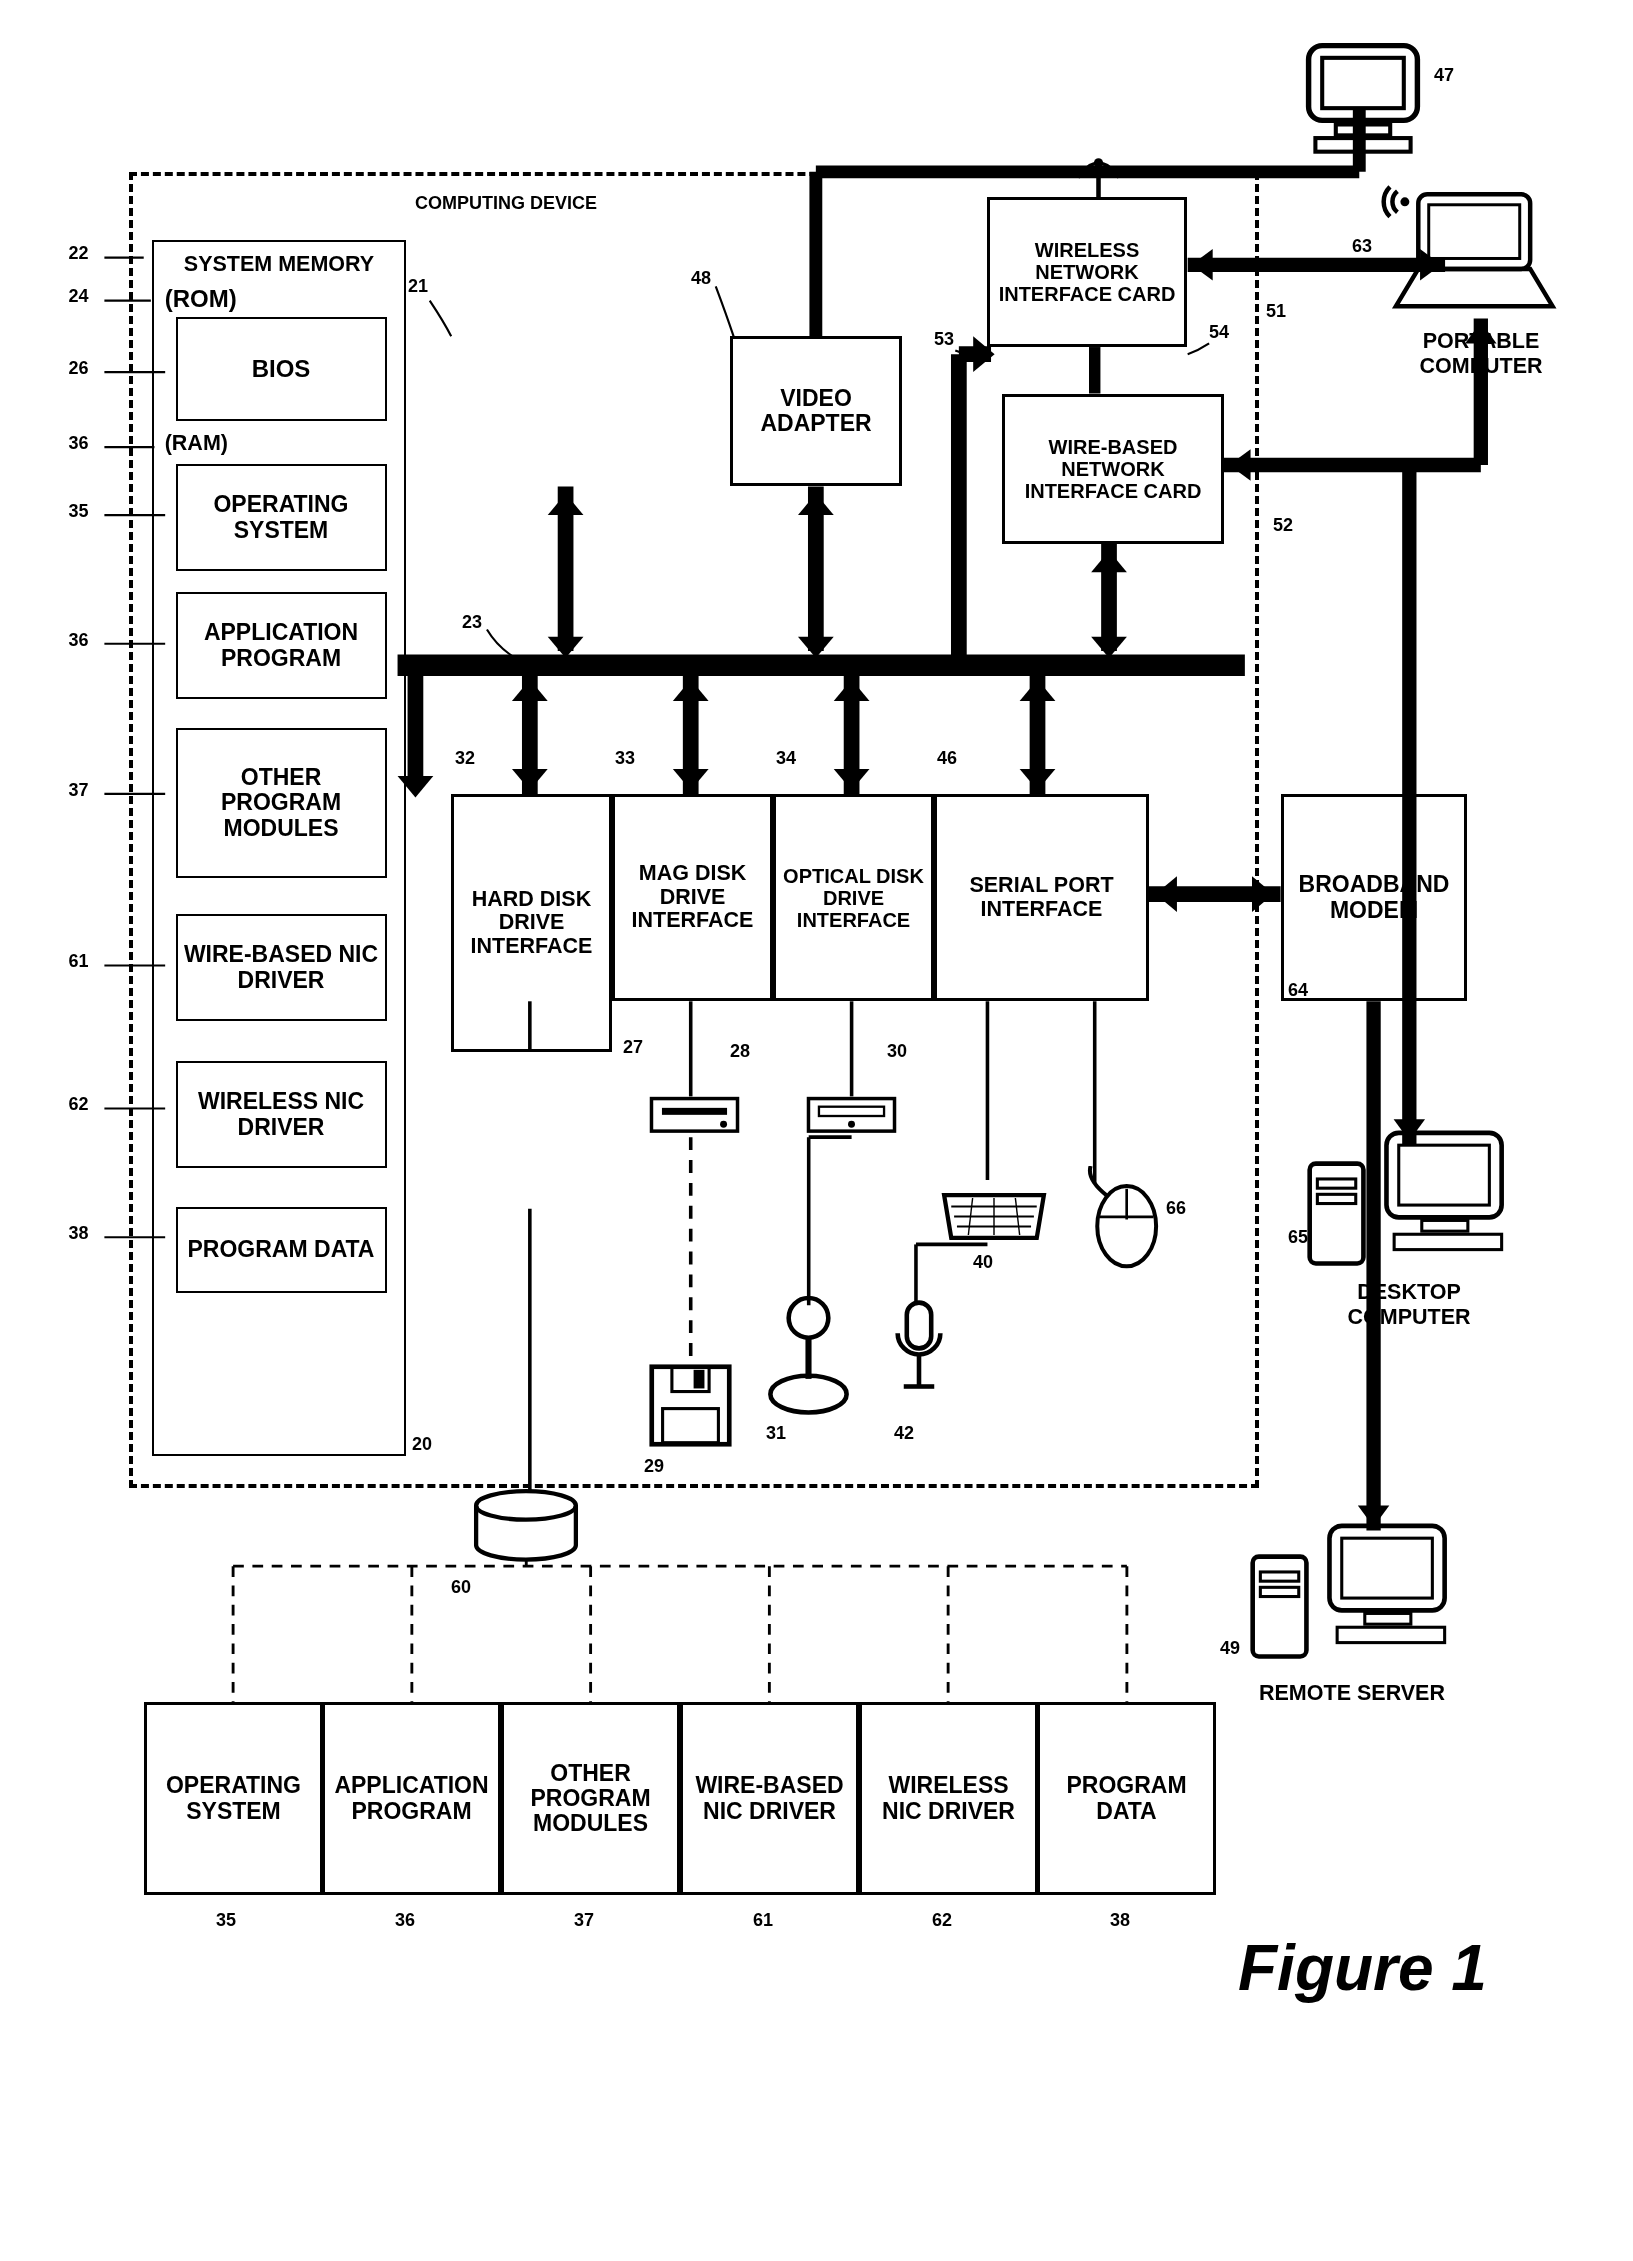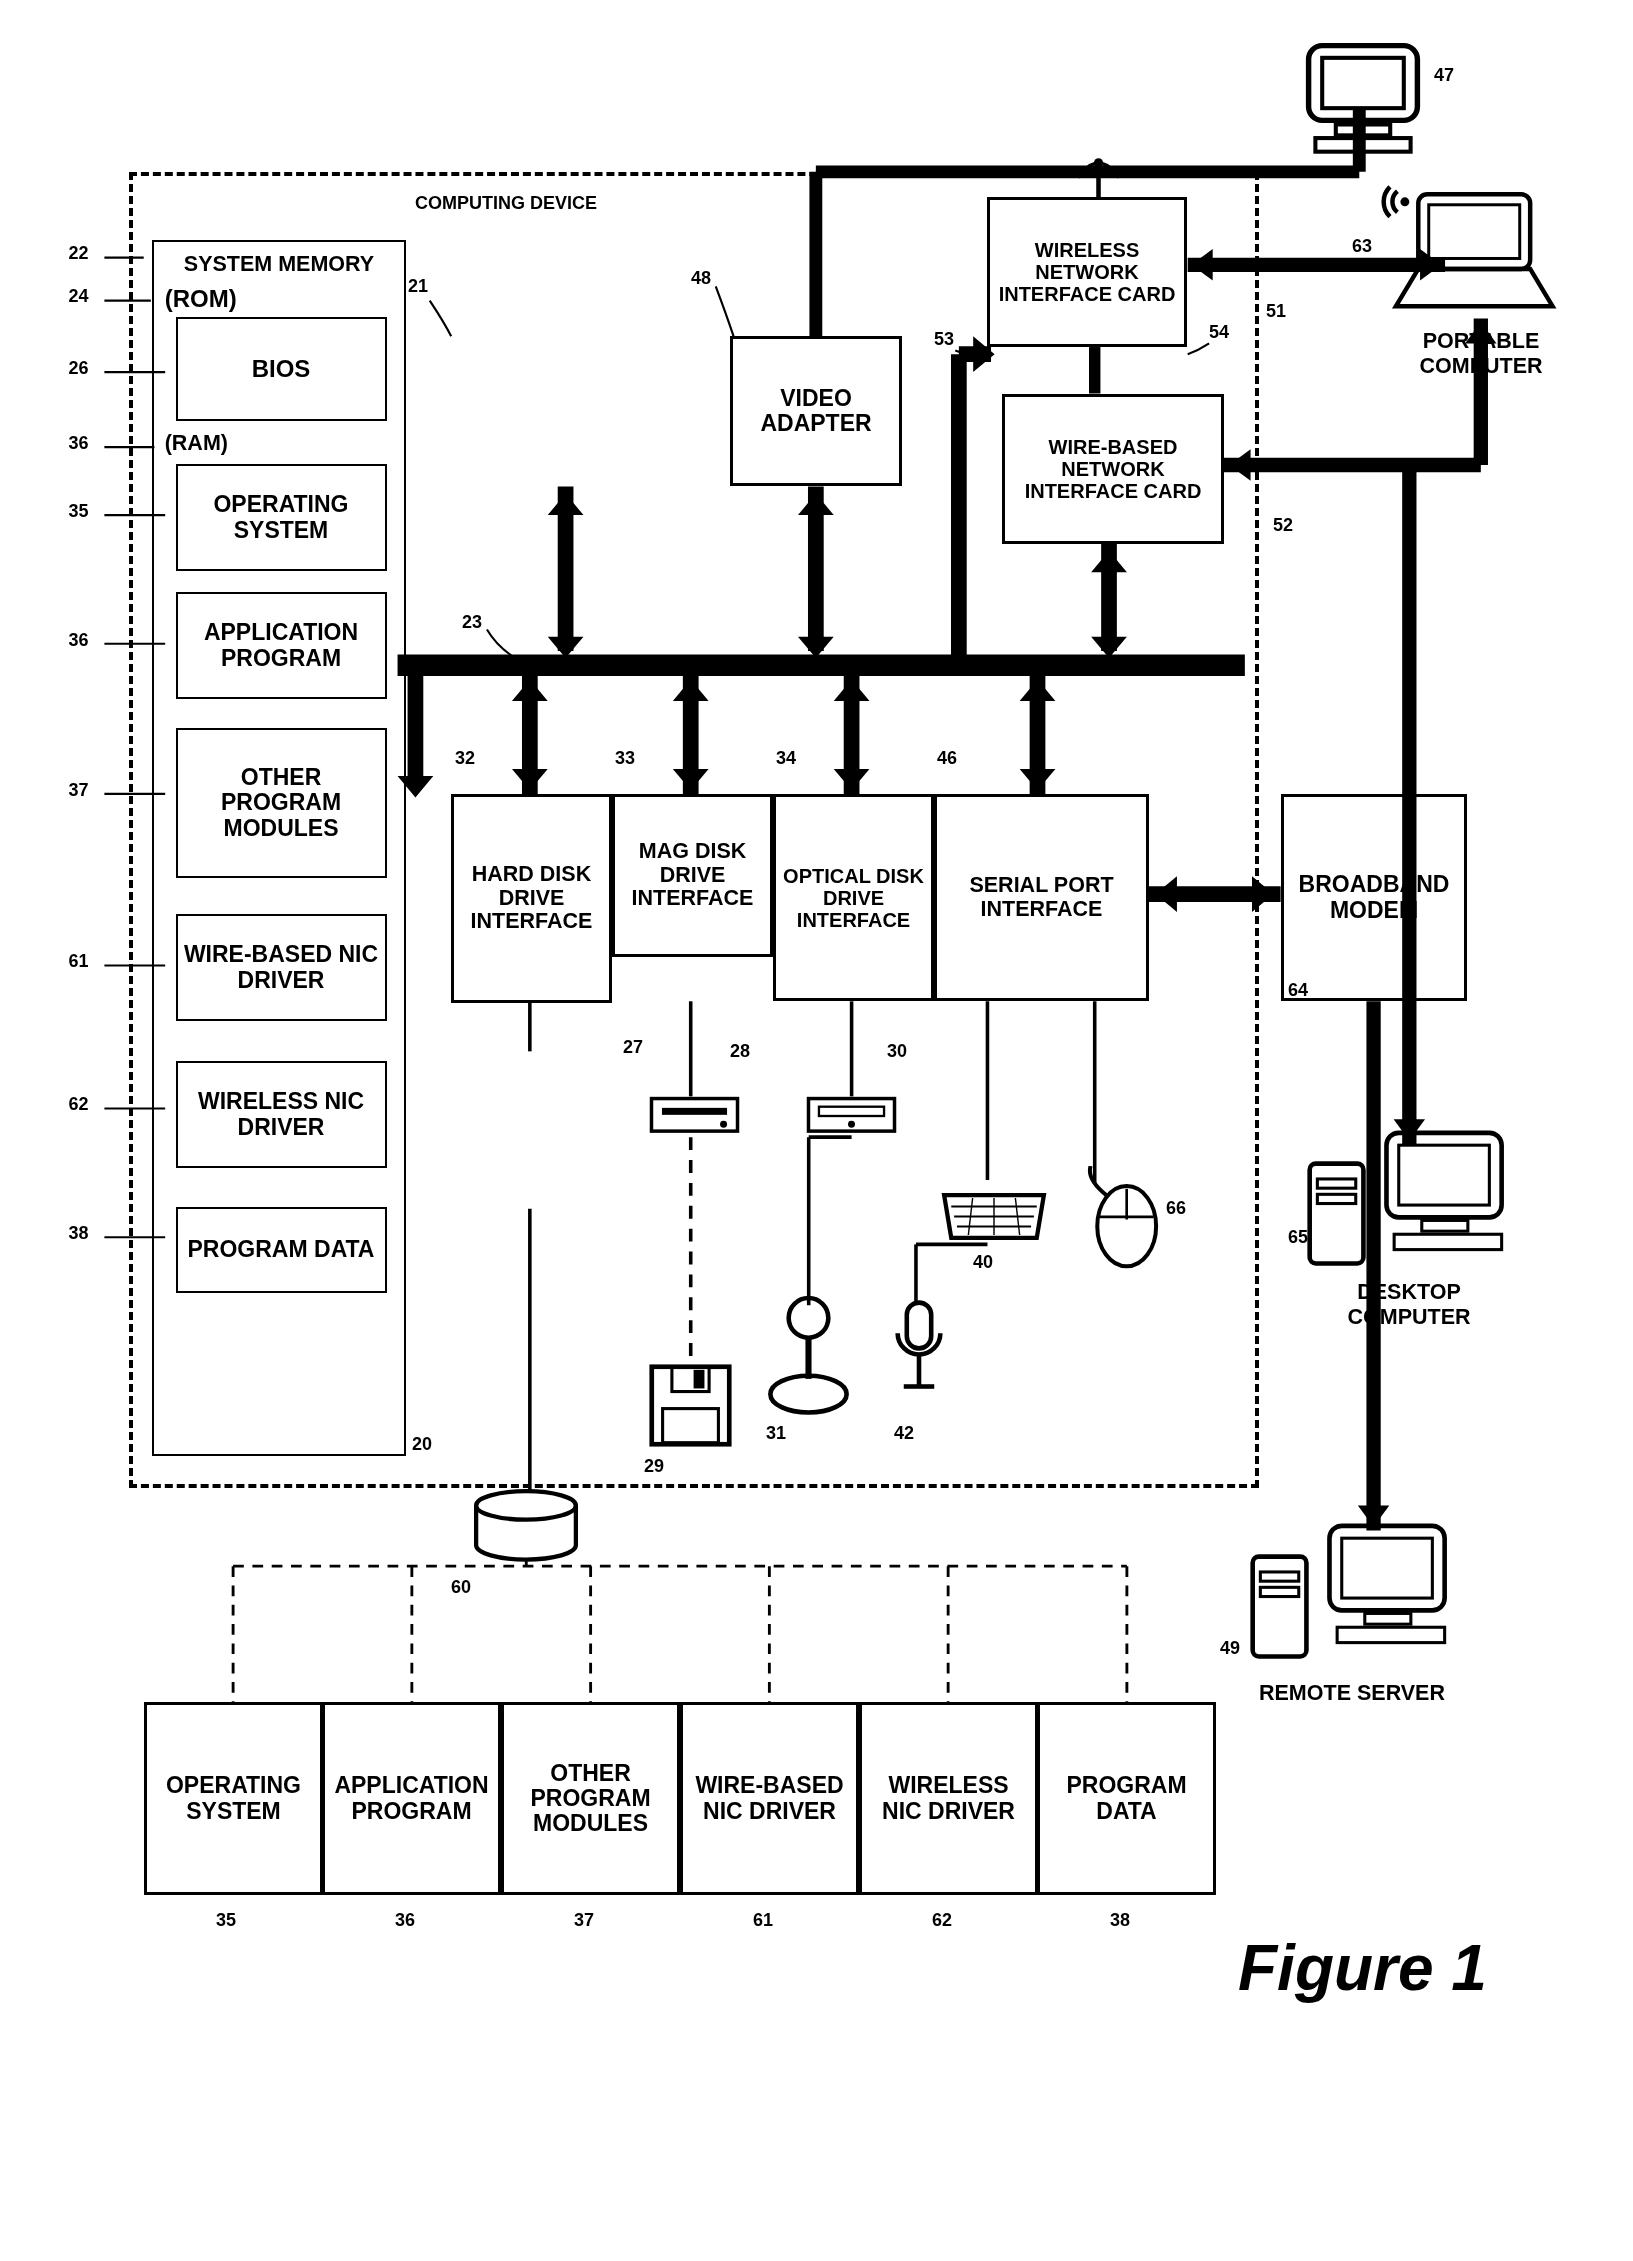--- a/index.html
+++ b/index.html
@@ -33,22 +33,22 @@
   <div class="box thin" style="position:absolute; left:21.5px; top:965px; width:211px; height:86px;">PROGRAM DATA</div>
 </div>
 
 
 <div class="box" style="left:658px; top:300px; width:172px; height:150px;">VIDEO ADAPTER</div>
 
 <div class="box" style="left:915px; top:161px; width:200px; height:150px; font-size:20px;">WIRELESS NETWORK INTERFACE CARD</div>
 
 <div class="box" style="left:930px; top:358px; width:222px; height:150px; font-size:20px;">WIRE-BASED NETWORK INTERFACE CARD</div>
 
-<div class="box" style="left:379px; top:758px; width:161px; height:209px; font-size:21.5px;">HARD DISK DRIVE INTERFACE</div>
-<div class="box" style="left:540px; top:758px; width:161px; height:163px; font-size:21.5px;">MAG DISK DRIVE INTERFACE</div>
+<div class="box" style="left:379px; top:758px; width:161px; height:258px; font-size:21.5px;">HARD DISK DRIVE INTERFACE</div>
+<div class="box" style="left:540px; top:758px; width:161px; height:207px; font-size:21.5px;">MAG DISK DRIVE INTERFACE</div>
 <div class="box" style="left:701px; top:758px; width:161px; height:207px; font-size:20px;">OPTICAL DISK DRIVE INTERFACE</div>
 <div class="box" style="left:862px; top:758px; width:215px; height:207px; font-size:21.5px;">SERIAL PORT INTERFACE</div>
 
 
 <div class="box" style="left:1209px; top:758px; width:186px; height:207px;">BROADBAND MODEM</div>
 
 <div class="box" style="left:72px; top:1666px; width:179px; height:193px;">OPERATING SYSTEM</div>
 <div class="box" style="left:250px; top:1666px; width:179px; height:193px;">APPLICATION PROGRAM</div>
 <div class="box" style="left:429px; top:1666px; width:179px; height:193px;">OTHER PROGRAM MODULES</div>
 <div class="box" style="left:608px; top:1666px; width:179px; height:193px;">WIRE-BASED NIC DRIVER</div>

